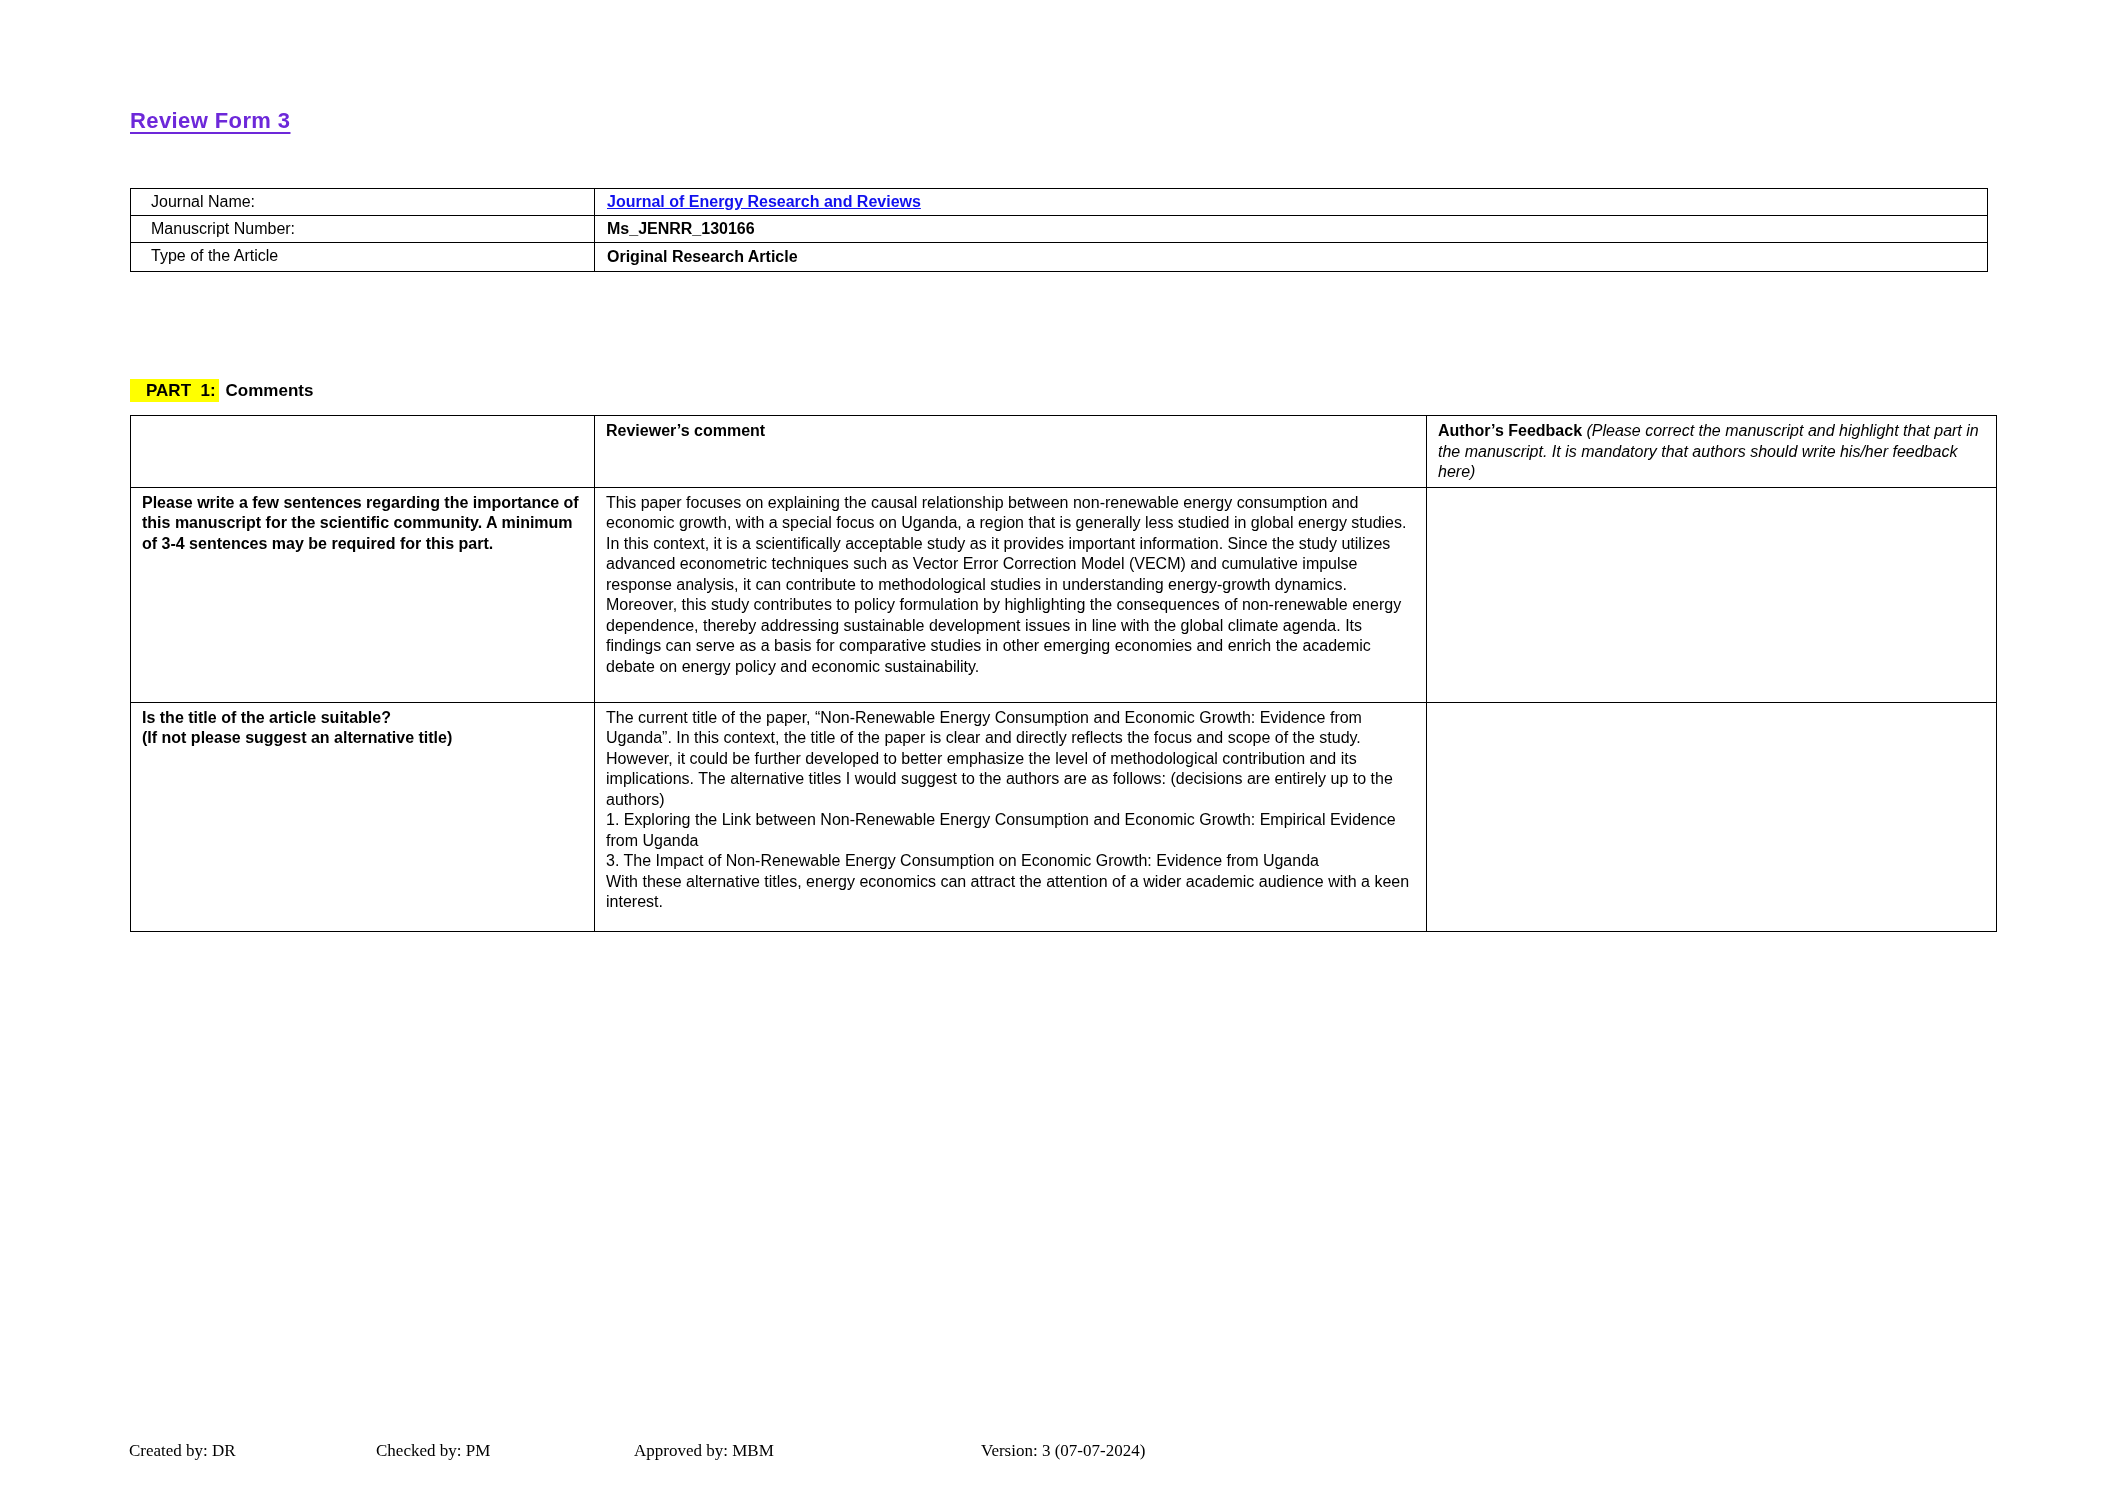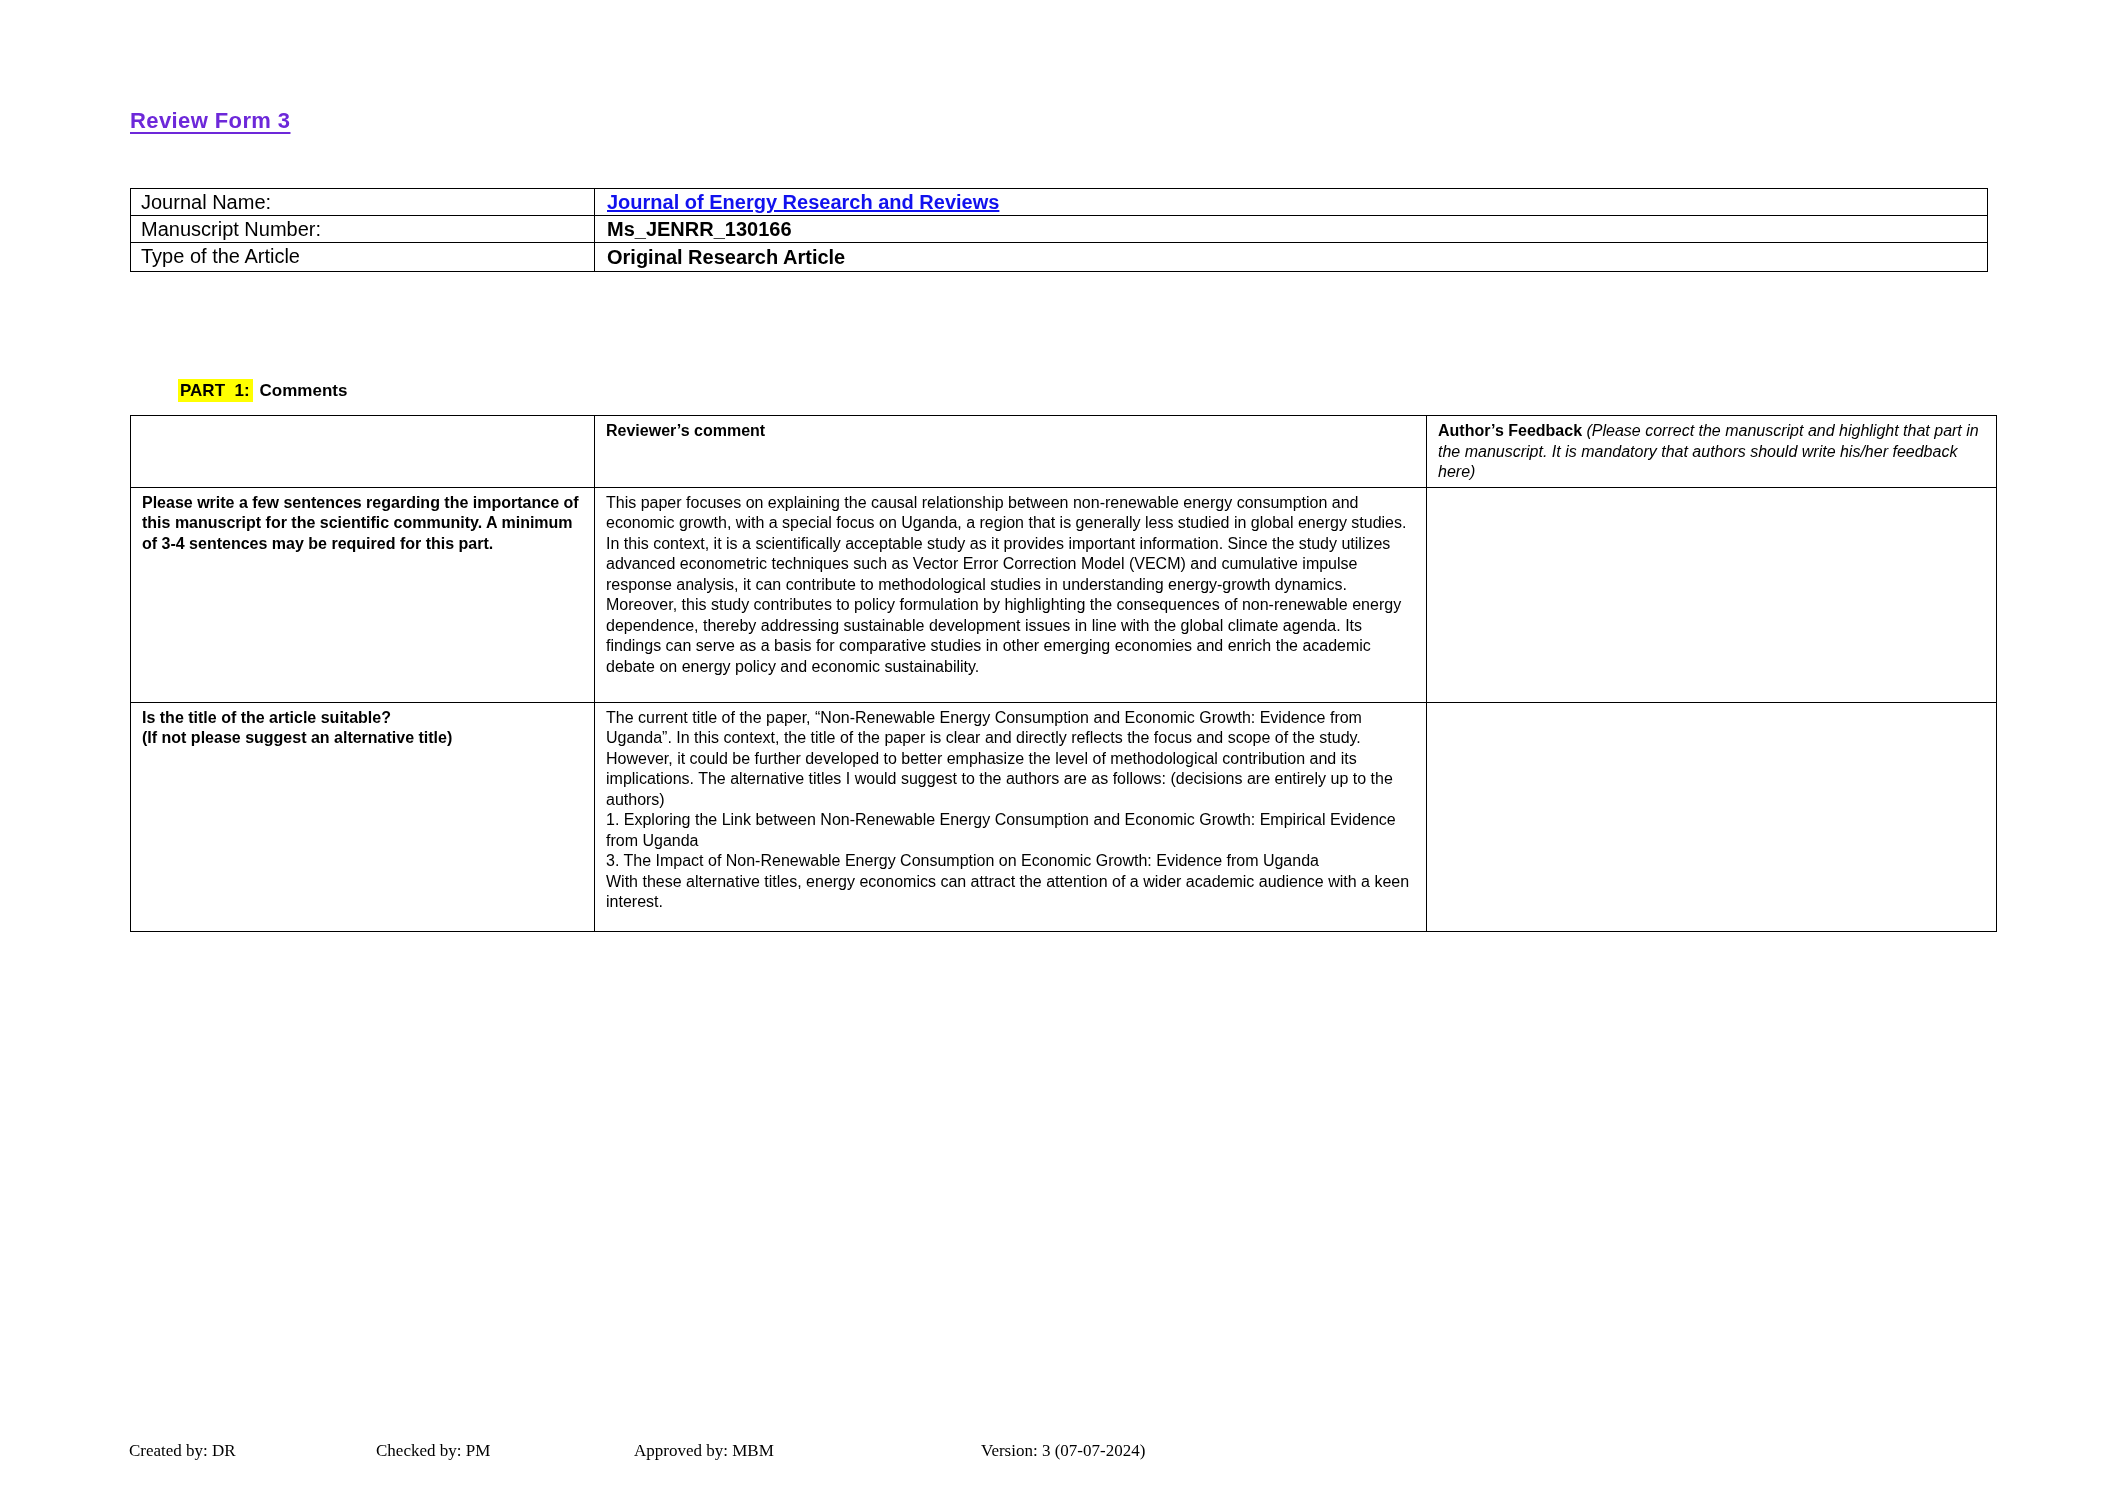--- a/index.html
+++ b/index.html
@@ -22,22 +22,22 @@
     text-underline-offset:4px;
   }
   
   table{border-collapse:collapse;table-layout:fixed;}
   .meta-table{
     position:absolute;left:130px;top:188px;
     width:1858px;
   }
   .meta-table td{
     border:1.5px solid #000;
-    font-size:20px;line-height:20px;
-    padding:3px 10px;
+    font-size:16px;line-height:20px;
+    padding:3px 20px;
     vertical-align:top;
     overflow:hidden;
   }
   .meta-table td.value{
     font-weight:bold;
     vertical-align:middle;
     padding-left:12px;
   }
   .r-journal{height:22px;}
   .r-manuscript{height:26px;}
@@ -48,22 +48,21 @@
     text-decoration:underline;
     cursor:pointer;
   }
   
   .part-line{
     position:absolute;left:130px;top:379px;
     font-size:17px;font-weight:bold;line-height:24px;
     white-space:nowrap;
   }
   .part-badge{
-    padding:2px 3px 2px 2px;
-    margin-left:48px;
+    padding:2px 3px 2px 16px;
   }
   .part-heading{margin-left:7px;}
   
   .comments-table{
     position:absolute;left:130px;top:415px;
     width:1867px;
   }
   .comments-table td{
     border:1.5px solid #000;
     font-size:16px;line-height:20.5px;

